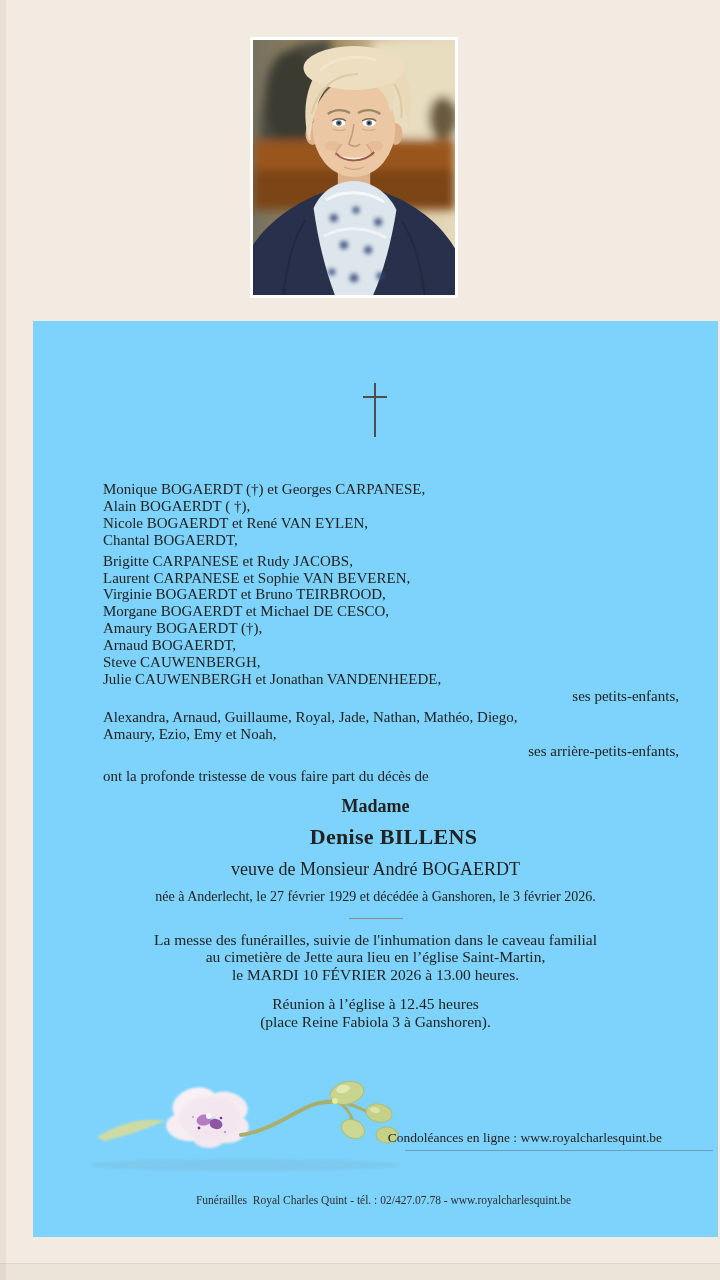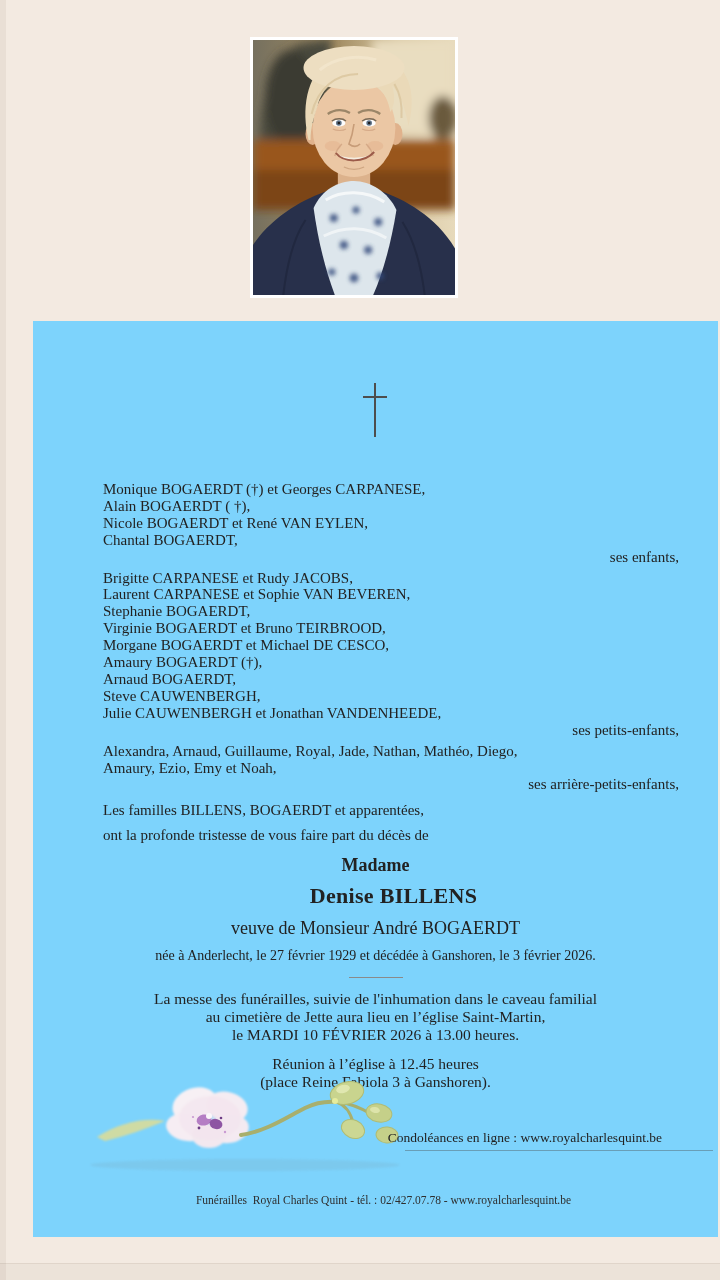--- a/index.html
+++ b/index.html
@@ -152,37 +152,34 @@
     <span class="v"></span>
       <span class="h"></span>
   </div>
 
   <div class="content">
     <div class="names">
       <div class="nline">Monique BOGAERDT (†) et Georges CARPANESE,</div>
       <div class="nline">Alain BOGAERDT ( †),</div>
       <div class="nline">Nicole BOGAERDT et René VAN EYLEN,</div>
       <div class="nline">Chantal BOGAERDT,</div>
-      <div class="rlabel">ses enfants,</div>
       <div class="gap4"></div>
       <div class="nline">Brigitte CARPANESE et Rudy JACOBS,</div>
       <div class="nline">Laurent CARPANESE et Sophie VAN BEVEREN,</div>
-      <div class="nline">Stephanie BOGAERDT,</div>
       <div class="nline">Virginie BOGAERDT et Bruno TEIRBROOD,</div>
       <div class="nline">Morgane BOGAERDT et Michael DE CESCO,</div>
       <div class="nline">Amaury BOGAERDT (†),</div>
       <div class="nline">Arnaud BOGAERDT,</div>
       <div class="nline">Steve CAUWENBERGH,</div>
       <div class="nline">Julie CAUWENBERGH et Jonathan VANDENHEEDE,</div>
       <div class="rlabel">ses petits-enfants,</div>
       <div class="gap4"></div>
       <div class="nline">Alexandra, Arnaud, Guillaume, Royal, Jade, Nathan, Mathéo, Diego,</div>
       <div class="nline">Amaury, Ezio, Emy et Noah,</div>
       <div class="rlabel">ses arrière-petits-enfants,</div>
-      <div class="families-line">Les familles BILLENS, BOGAERDT et apparentées,</div>
       <div class="announce-line">ont la profonde tristesse de vous faire part du décès de</div>
     </div>
 
     <div class="ctr title-madame">Madame</div>
     <div class="ctr deceased-name">Denise BILLENS</div>
     <div class="ctr widow-line">veuve de Monsieur André BOGAERDT</div>
     <div class="ctr dates-line">née à Anderlecht, le 27 février 1929 et décédée à Ganshoren, le 3 février 2026.</div>
 
     <div class="divider"></div>
 

